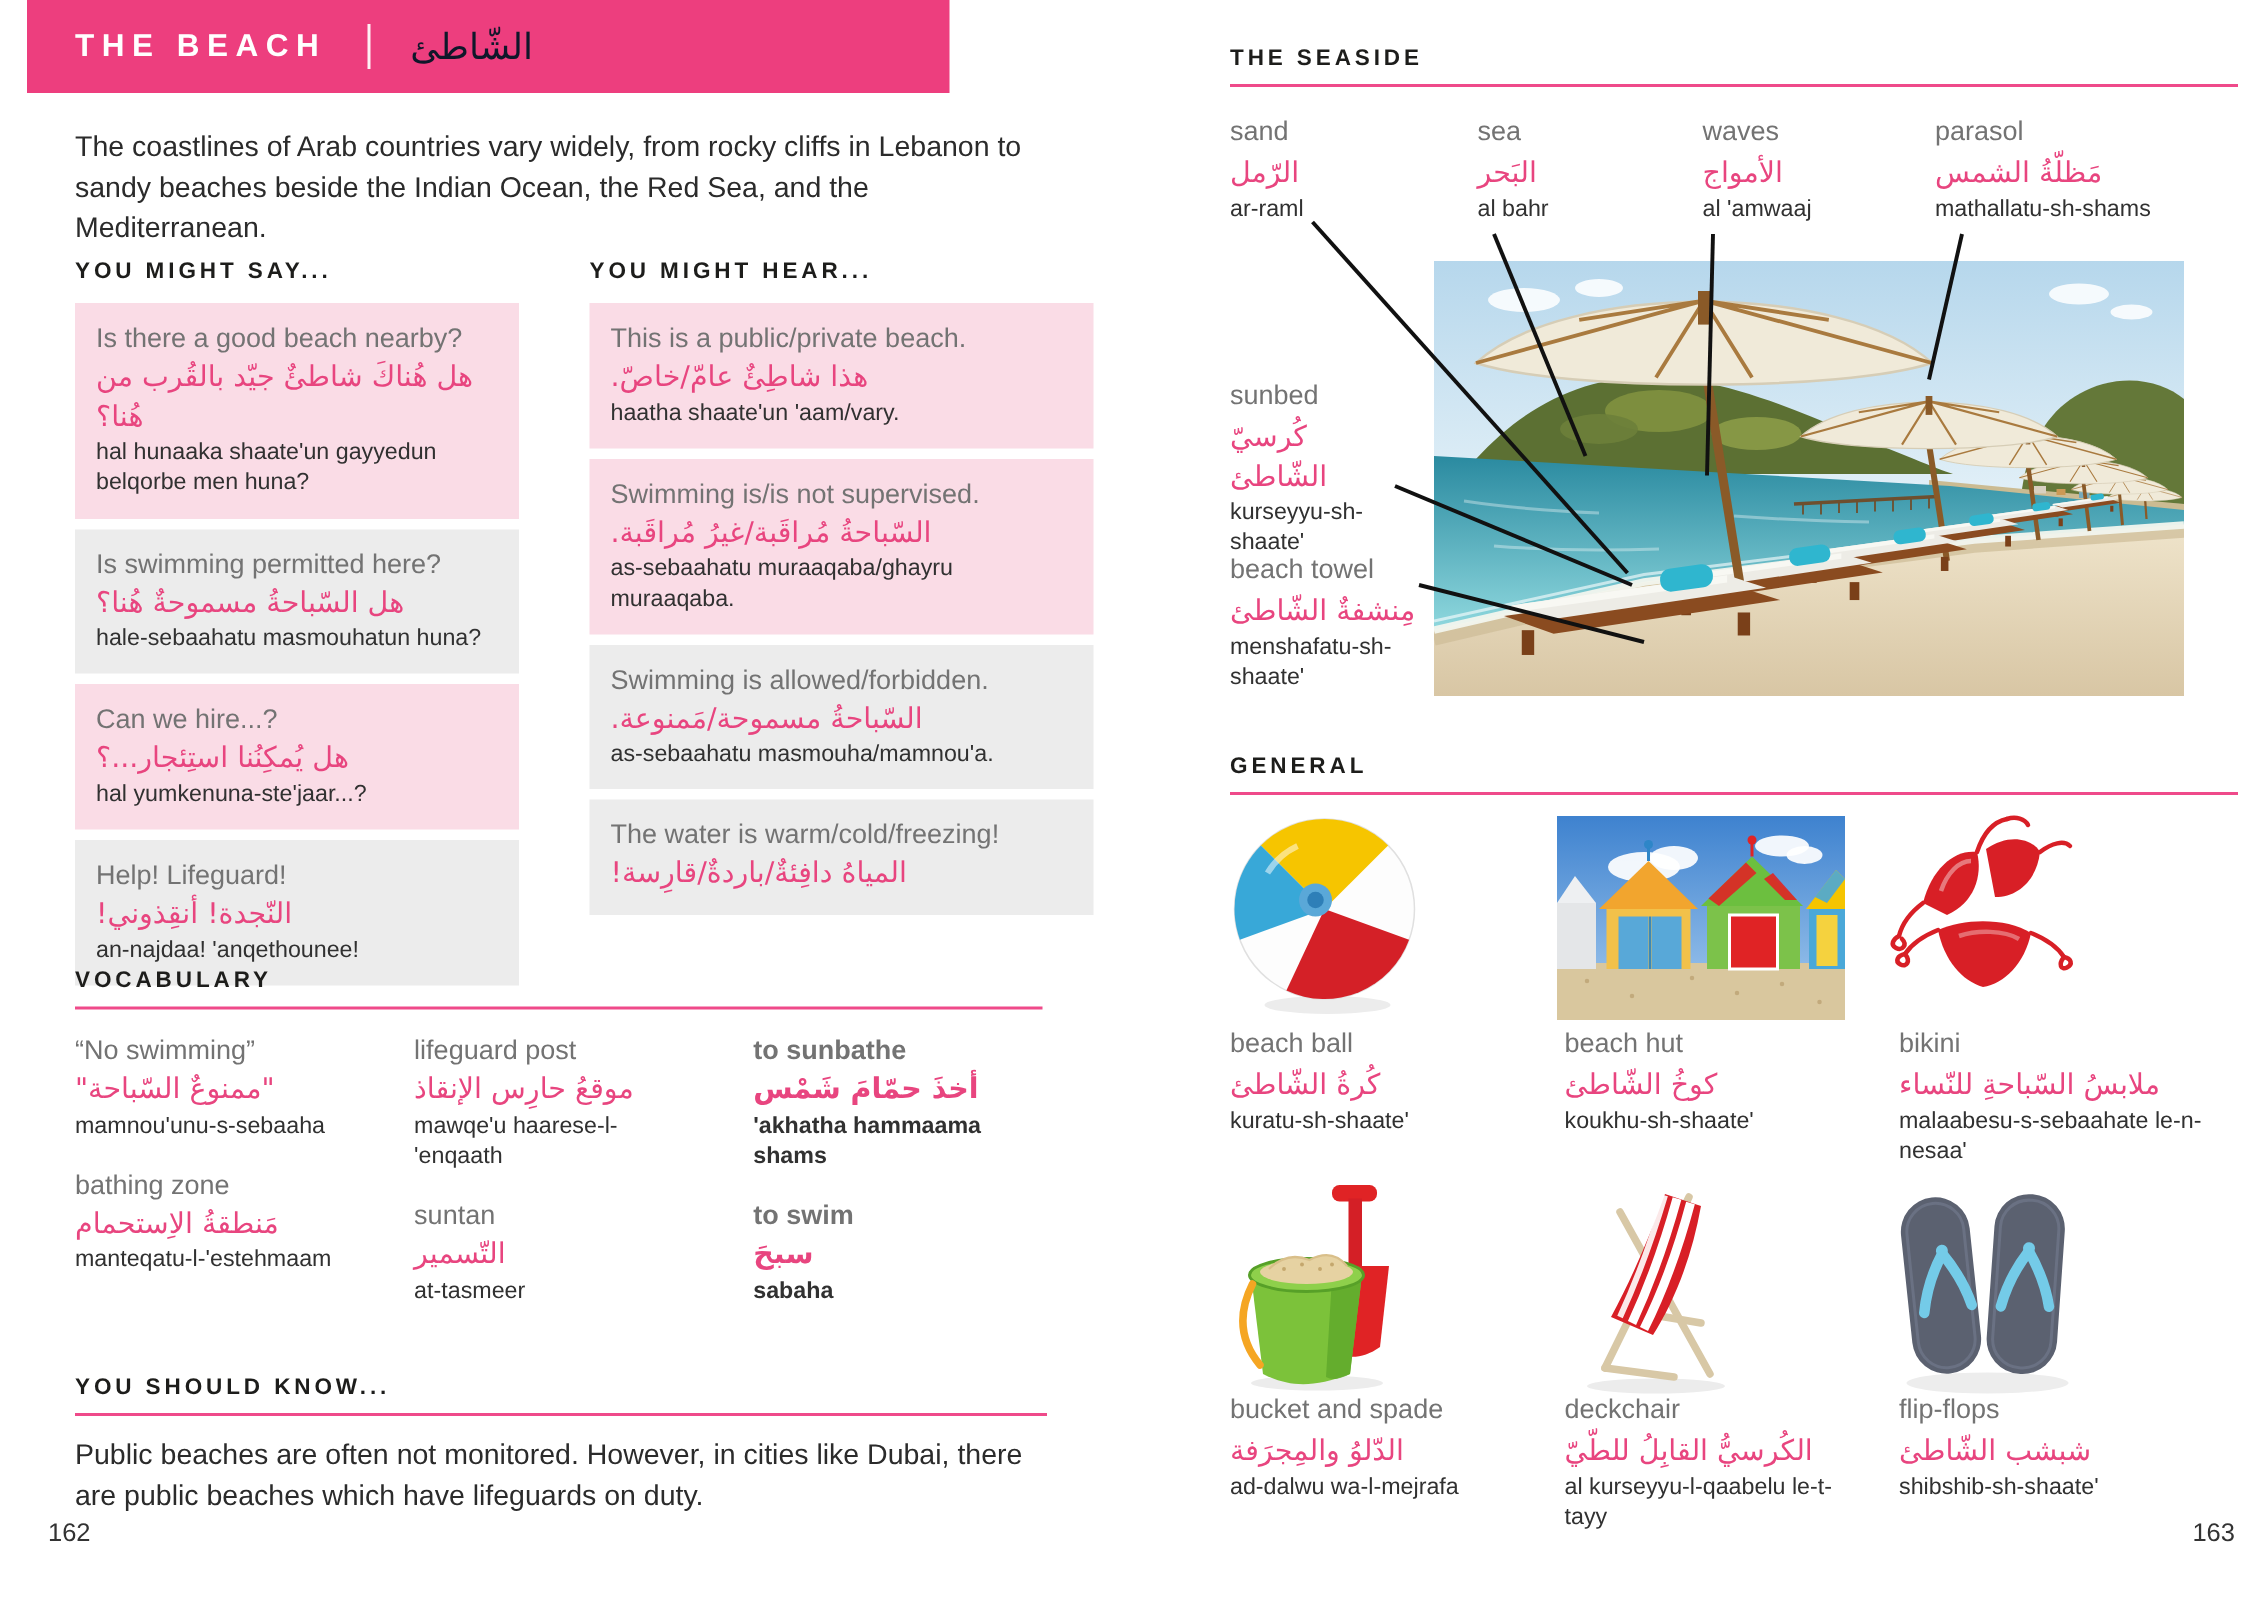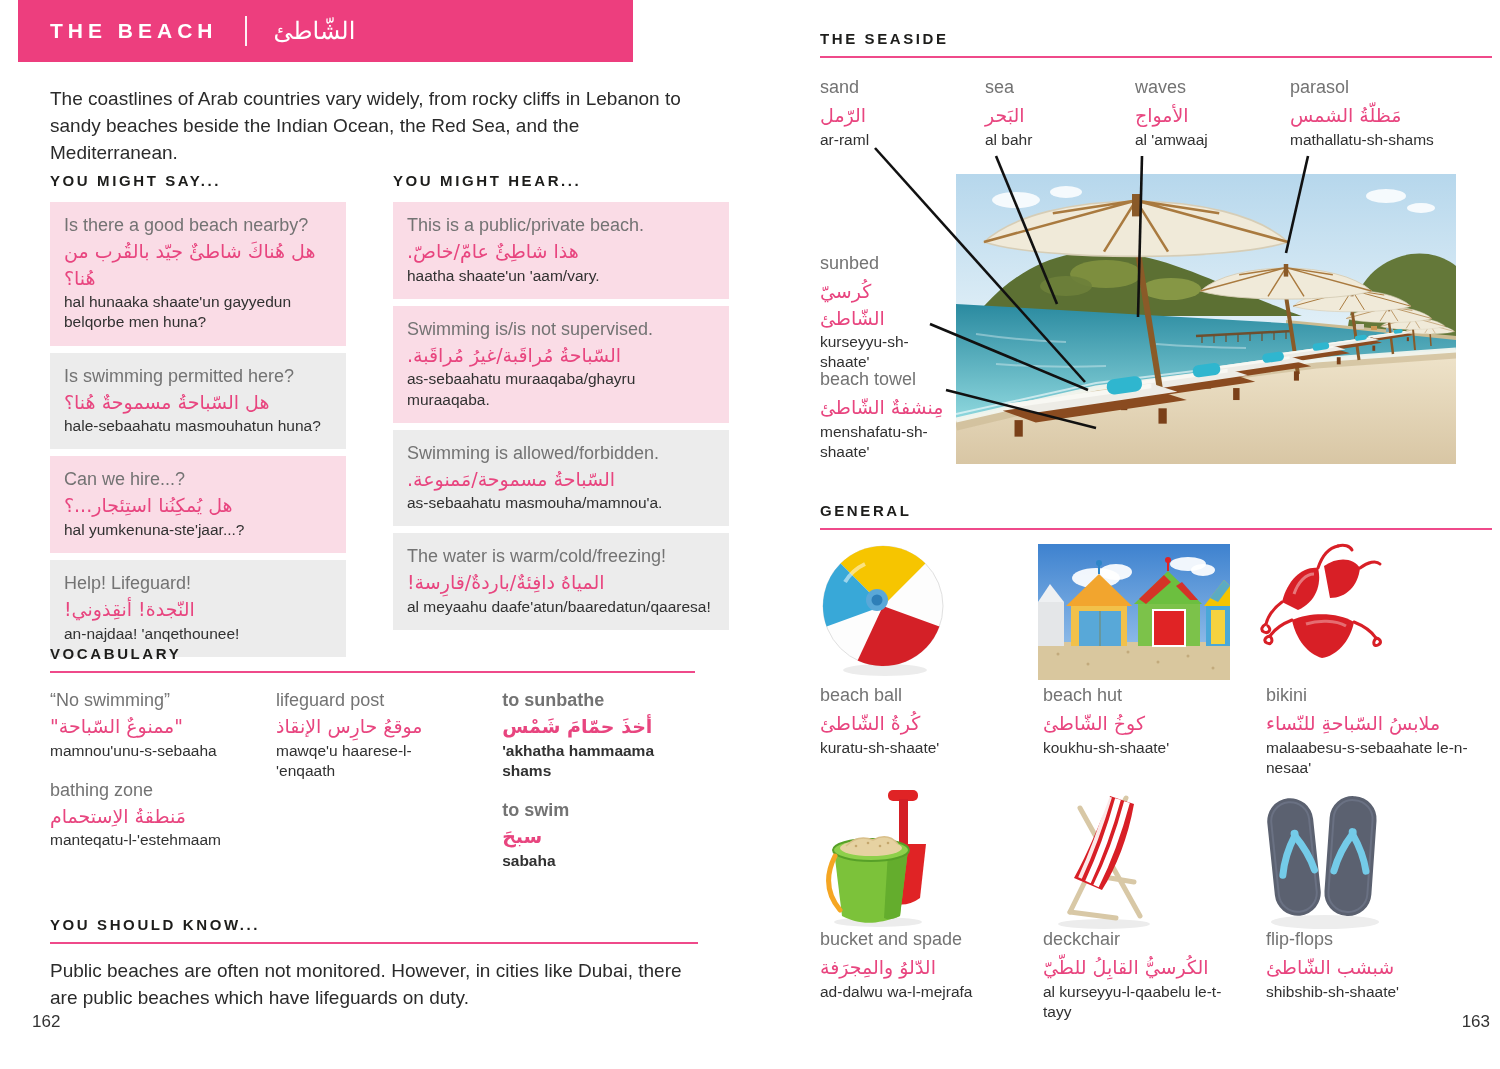--- a/index.html
+++ b/index.html
@@ -16,21 +16,21 @@
   .pink{background:#fadce6;}
   .gray{background:#ececec;}
   .vitem{margin-bottom:18px;}
   .vitem .tr{max-width:175px;}
   .label-block .en{margin-bottom:3px;}
   .pagenum{font-size:17px;color:#333;}
   .header-bar{left:18px;top:0;width:615px;height:62px;background:#ed3e7e;
               display:flex;align-items:center;}
   .header-title{color:#fff;font-size:21px;font-weight:bold;letter-spacing:5px;margin-left:32px;}
   .header-divider{width:2px;height:30px;background:rgba(255,255,255,.92);margin:0 27px;}
-  .header-ar{color:#ffffff;font-size:24px;direction:rtl;
+  .header-ar{color:#0f172a;font-size:24px;direction:rtl;
              font-family:Liberation Sans, sans-serif;}
   svg{display:block;}
 </style>
 </head>
 <body>
 
 <div class="abs header-bar">
   <span class="header-title">THE BEACH</span>
   <span class="header-divider"></span>
   <span class="header-ar">الشّاطئ</span>
@@ -75,21 +75,20 @@
     <div class="tr">as-sebaahatu muraaqaba/ghayru muraaqaba.</div>
   </div>
   <div class="phrase-box gray">
     <div class="en">Swimming is allowed/forbidden.</div>
     <div class="ar">السّباحةُ مسموحة/مَمنوعة.</div>
     <div class="tr">as-sebaahatu masmouha/mamnou'a.</div>
   </div>
   <div class="phrase-box gray">
     <div class="en">The water is warm/cold/freezing!</div>
     <div class="ar">المياهُ دافِئةٌ/باردةٌ/قارِسة!</div>
-    <div class="tr">al meyaahu daafe'atun/baaredatun/qaaresa!</div>
   </div>
 </div>
 
 <div class="abs" style="left:50px;top:645px;width:645px;">
   <div class="sec-head">VOCABULARY</div>
   <div class="rule" style="margin:9px 0 16px 0;"></div>
   <div style="display:flex;gap:12px;">
     <div style="width:222px;">
       <div class="vitem">
         <div class="en">“No swimming”</div>
@@ -100,20 +99,25 @@
         <div class="en">bathing zone</div>
         <div class="ar">مَنطقةُ الاِستحمام</div>
         <div class="tr">manteqatu-l-'estehmaam</div>
       </div>
     </div>
     <div style="width:222px;">
       <div class="vitem">
         <div class="en">lifeguard post</div>
         <div class="ar">موقعُ حارِس الإنقاذ</div>
         <div class="tr">mawqe'u haarese-l-'enqaath</div>
+      </div>
+      <div class="vitem">
+        <div class="en">suntan</div>
+        <div class="ar">التّسمير</div>
+        <div class="tr">at-tasmeer</div>
       </div>
     </div>
     <div style="width:200px;font-weight:bold;">
       <div class="vitem">
         <div class="en">to sunbathe</div>
         <div class="ar">أخذَ حمّامَ شَمْس</div>
         <div class="tr">'akhatha hammaama shams</div>
       </div>
       <div class="vitem">
         <div class="en">to swim</div>

